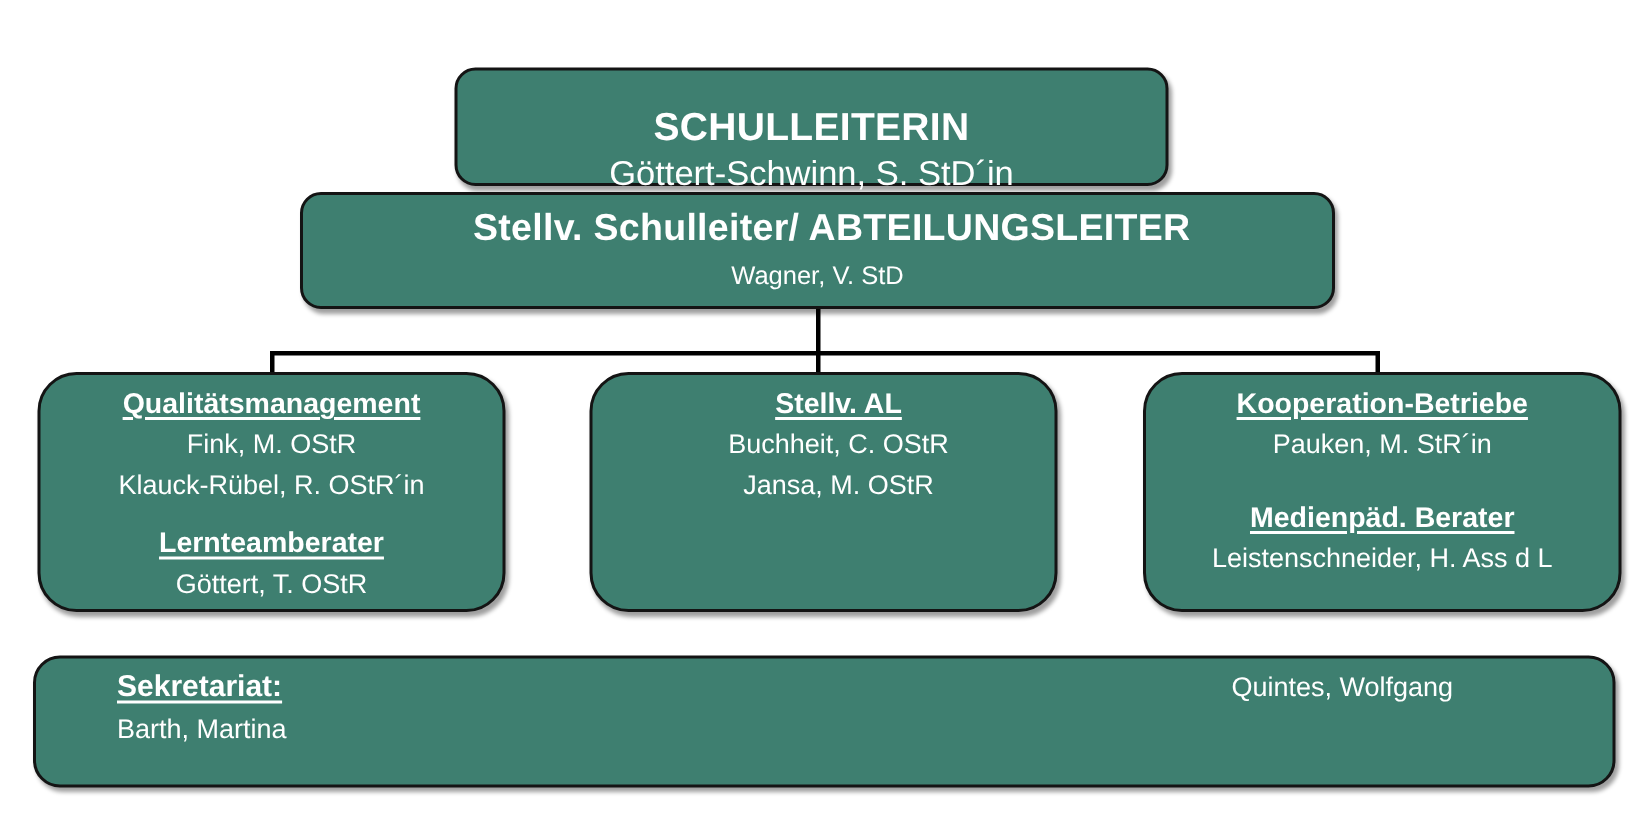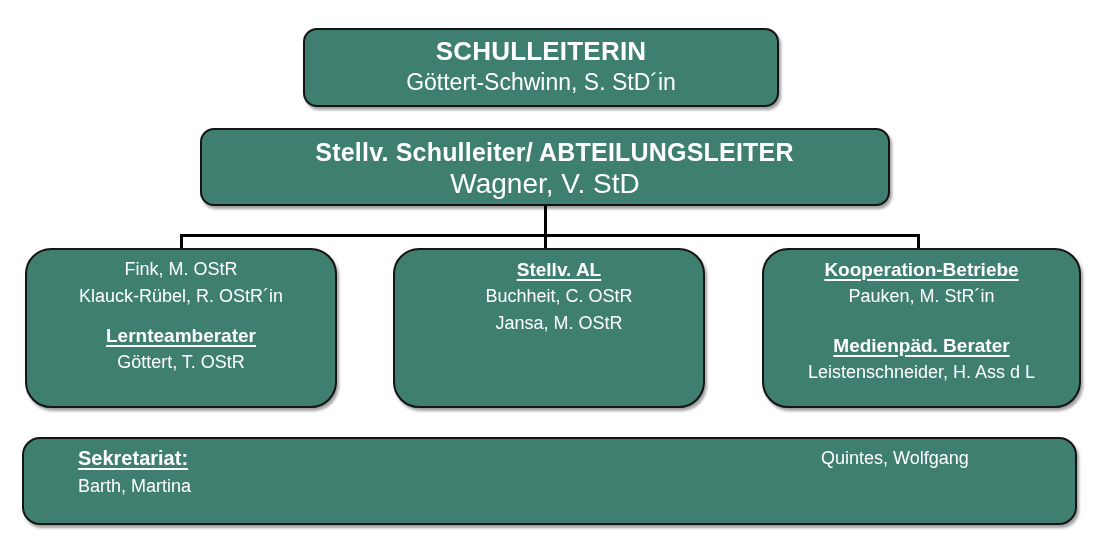--- a/index.html
+++ b/index.html
@@ -10,27 +10,27 @@
   .node{
     position:absolute;box-sizing:border-box;
     background:var(--fill,#3E7F70);
     border:2px solid var(--edge,#141414);
     color:var(--txt,#fff);
     box-shadow:2px 3px 3px rgba(0,0,0,0.38);
     text-align:center;
   }
   .conn{position:absolute;background:var(--line,#000);}
   
-  #box-root{left:303px;top:28px;width:476px;height:79px;border-radius:14px;padding-top:6px;}
+  #box-root{left:303px;top:45px;width:476px;height:79px;border-radius:14px;padding-top:22px;}
   #box-root .t{font-size:26px;font-weight:bold;line-height:31px;letter-spacing:0.2px;}
   #box-root .p{font-size:23px;line-height:31px;}
   
   #box-deputy{left:200px;top:128px;width:690px;height:78px;border-radius:14px;padding-top:7px;}
   #box-deputy .t{font-size:25px;font-weight:bold;line-height:31px;letter-spacing:0.2px;padding-left:19px;}
-  #box-deputy .p{font-size:28px;line-height:31px;}
+  #box-deputy .p{font-size:17px;line-height:31px;}
   
   .dept{top:248px;height:160px;border-radius:26px;padding-top:6px;}
   #dept-0{left:25px;width:312px;}
   #dept-1{left:393px;width:312px;padding-left:20px;}
   #dept-2{left:762px;width:319px;}
   .dept .st{font-size:19px;font-weight:bold;line-height:27px;
     text-decoration:underline;text-decoration-thickness:2px;text-underline-offset:3px;}
   .dept .m{font-size:18px;line-height:27px;}
   .gap-sm{height:12px;}
   .gap-lg{height:22px;}
@@ -64,20 +64,21 @@
     <div class="p">Wagner, V. StD</div>
   </div>
 
   <div class="conn" id="conn-stem"></div>
   <div class="conn" id="conn-h"></div>
   <div class="conn" id="conn-stub-l"></div>
   <div class="conn" id="conn-stub-m"></div>
   <div class="conn" id="conn-stub-r"></div>
 
   <div class="node dept" id="dept-0">
+    <div class="st">Qualitätsmanagement</div>
     <div class="m">Fink, M. OStR</div>
     <div class="m">Klauck-Rübel, R. OStR´in</div>
     <div class="gap-sm"></div>
     <div class="st">Lernteamberater</div>
     <div class="m">Göttert, T. OStR</div>
   </div>
 
   <div class="node dept" id="dept-1">
     <div class="st">Stellv. AL</div>
     <div class="m">Buchheit, C. OStR</div>

